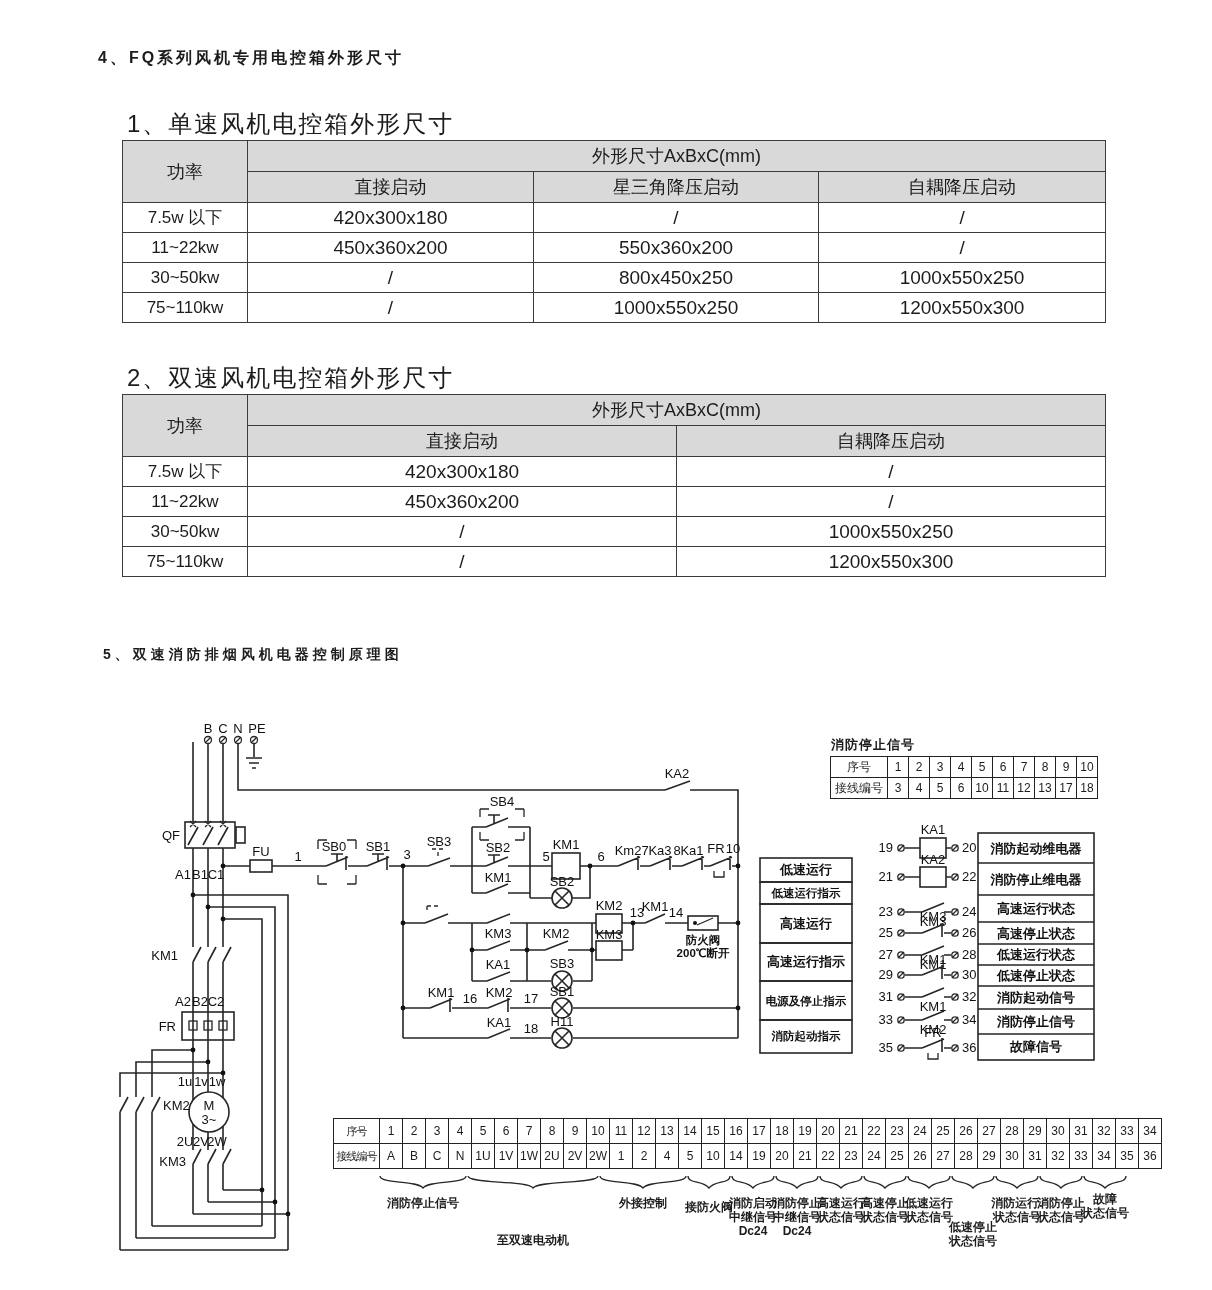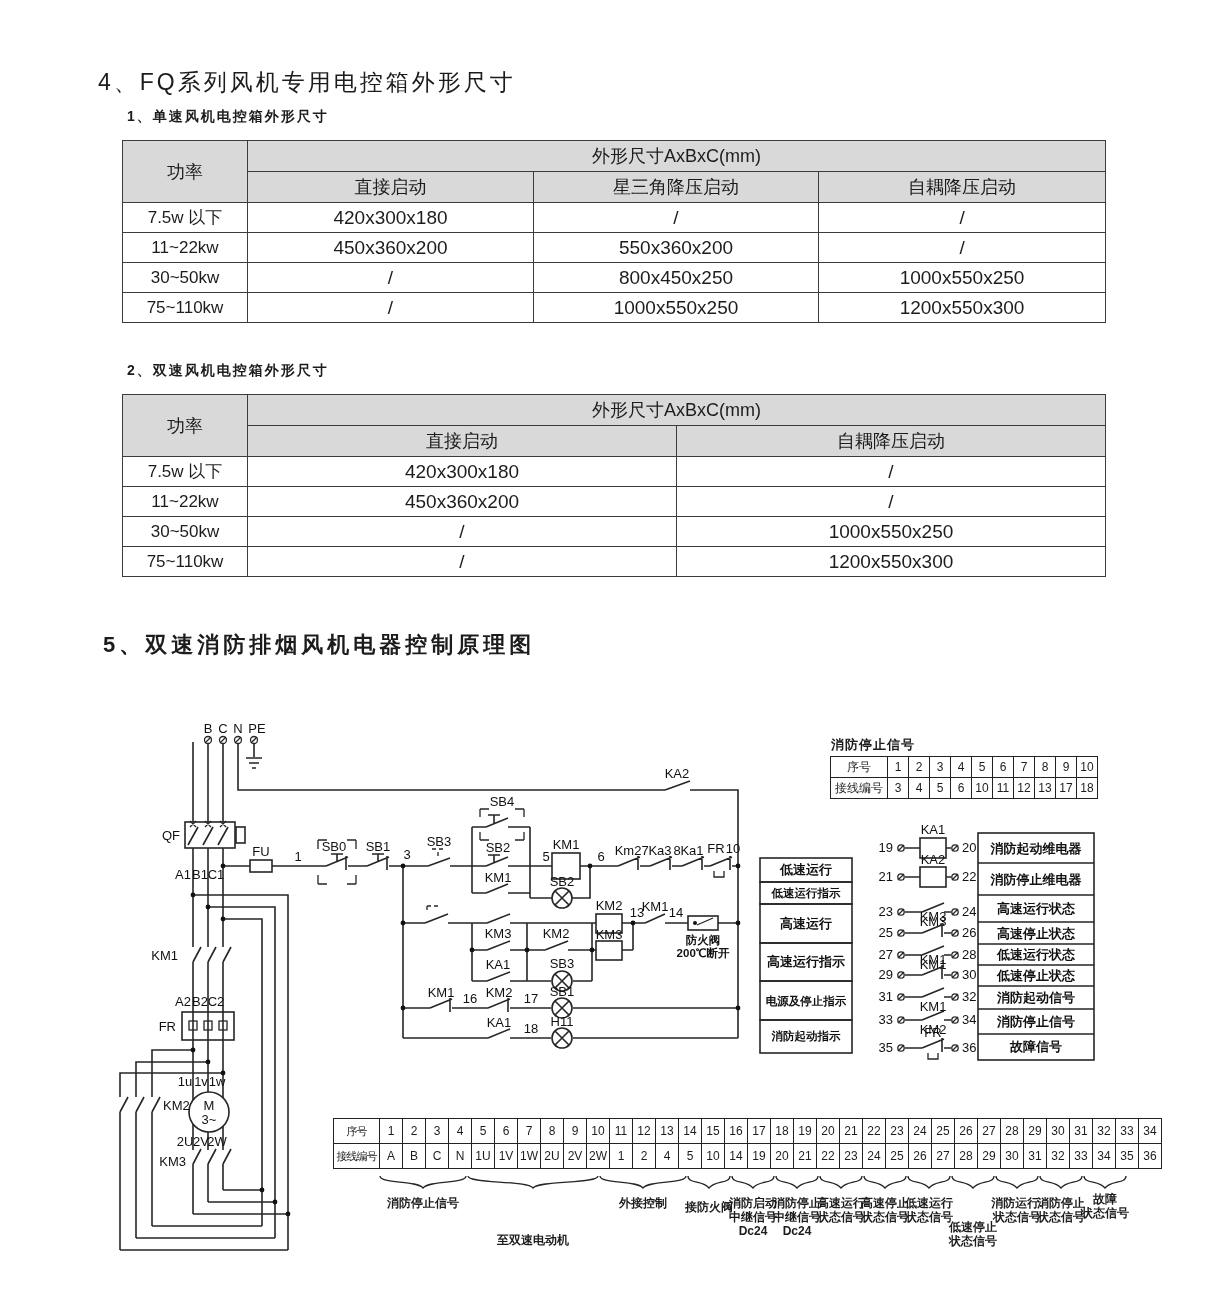--- a/index.html
+++ b/index.html
@@ -1,20 +1,20 @@
 <!DOCTYPE html>
 <html><head>
 <meta charset="utf-8">
 <style>
   html,body{margin:0;padding:0;background:#fff;}
   body{width:1212px;height:1290px;position:relative;font-family:"Liberation Sans",sans-serif;color:#1c1c1c;}
   .abs{position:absolute;}
-  .title-main{left:98px;top:48px;font-size:23px;font-weight:normal;letter-spacing:3px;margin-top:19px;}
-  .title-sub{font-size:14px;font-weight:bold;letter-spacing:2px;}
-  .title-s5{left:103px;top:630px;font-size:22px;font-weight:bold;letter-spacing:4px;}
+  .title-main{left:98px;top:48px;font-size:16px;font-weight:bold;letter-spacing:3px;}
+  .title-sub{font-size:24px;font-weight:normal;letter-spacing:2px;}
+  .title-s5{left:103px;top:646px;font-size:14px;font-weight:bold;letter-spacing:4px;}
   table.dim{border-collapse:collapse;table-layout:fixed;width:983px;}
   table.dim th,table.dim td{border:1.6px solid #3c3c3c;text-align:center;padding:0;overflow:hidden;}
   table.dim th{background:#d9d9d9;font-size:18px;font-weight:normal;height:30px;}
   table.dim td{height:29px;font-size:19px;background:#fff;}
   table.dim td.p{font-size:17px;}
   .mini{border-collapse:collapse;table-layout:fixed;}
   .mini td{border:1.4px solid #222;text-align:center;padding:0;font-size:12px;background:#fff;overflow:hidden;}
   .panel-t td{width:20px;height:20px;}
   .panel-t td.lbl{width:56px;font-size:12px;}
   .bot-t td{width:22px;height:24px;font-size:12px;}

